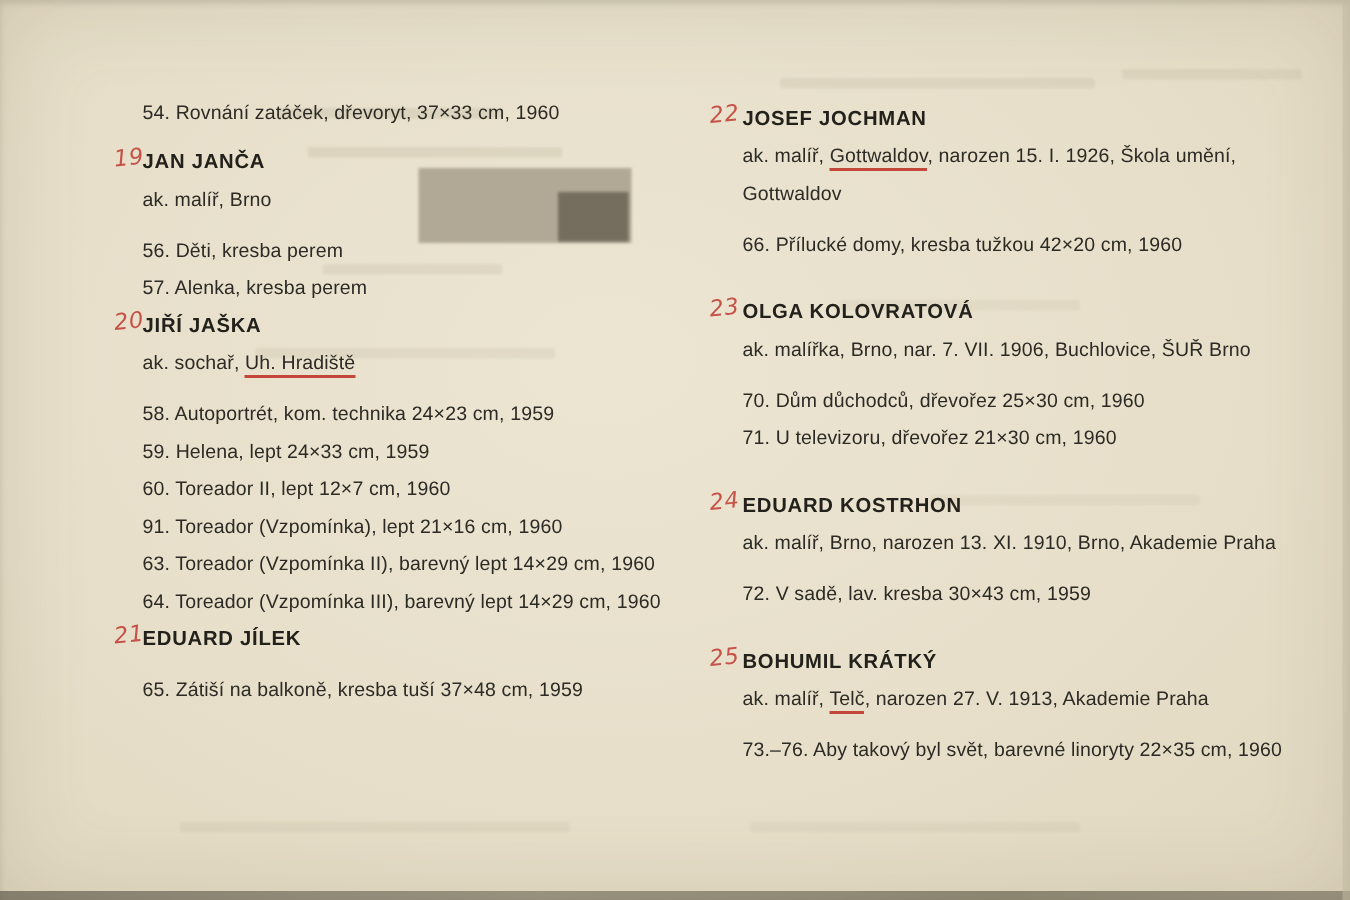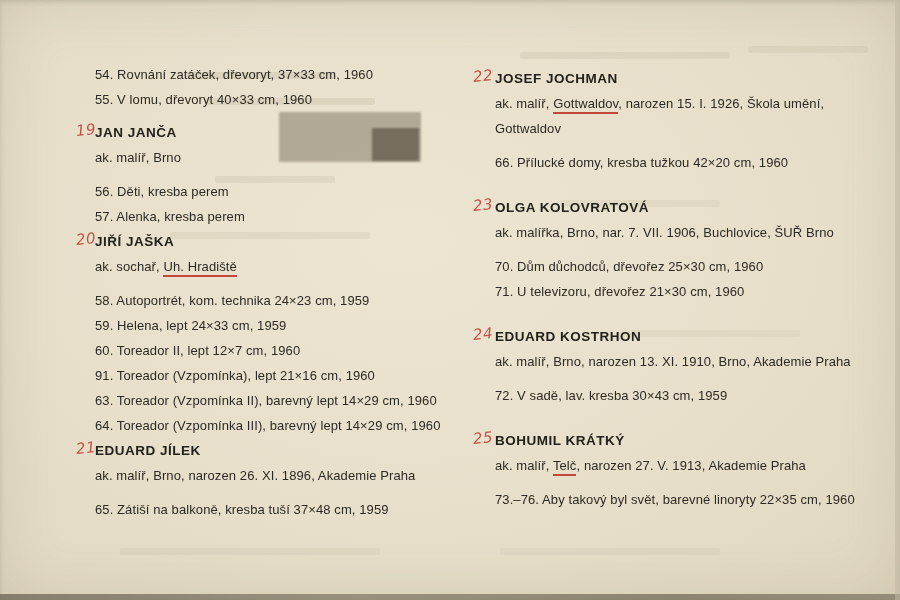--- a/index.html
+++ b/index.html
@@ -69,21 +69,20 @@
     <div class="ghost-bar" style="left:560px;top:200px;width:160px;height:7px;opacity:.11;"></div>
     <div class="ghost-bar" style="left:620px;top:330px;width:180px;height:7px;opacity:.10;"></div>
     <div class="ghost-bar" style="left:120px;top:548px;width:260px;height:7px;opacity:.12;"></div>
     <div class="ghost-bar" style="left:500px;top:548px;width:220px;height:7px;opacity:.10;"></div>
   </div>
 
   <div class="col col-left">
 
     <ul class="intro-works">
       <li class="work-line">54. Rovnání zatáček, dřevoryt, 37×33 cm, 1960</li>
-      <li class="work-line">55. V lomu, dřevoryt 40×33 cm, 1960</li>
     </ul>
 
     <section class="artist">
       <h2 class="artist-name">
         <span class="hand-num">19</span>
         <span>JAN JANČA</span>
       </h2>
       <p class="bio">
         <span>ak. malíř, Brno</span>
       </p>
@@ -109,23 +108,20 @@
         <li class="work-line">63. Toreador (Vzpomínka II), barevný lept 14×29 cm, 1960</li>
         <li class="work-line">64. Toreador (Vzpomínka III), barevný lept 14×29 cm, 1960</li>
       </ul>
     </section>
 
     <section class="artist">
       <h2 class="artist-name">
         <span class="hand-num">21</span>
         <span>EDUARD JÍLEK</span>
       </h2>
-      <p class="bio">
-        <span>ak. malíř, Brno, narozen 26. XI. 1896, Akademie Praha</span>
-      </p>
       <ul class="works">
         <li class="work-line">65. Zátiší na balkoně, kresba tuší 37×48 cm, 1959</li>
       </ul>
     </section>
 
   </div>
 
   <div class="col col-right">
 
     <section class="artist">

